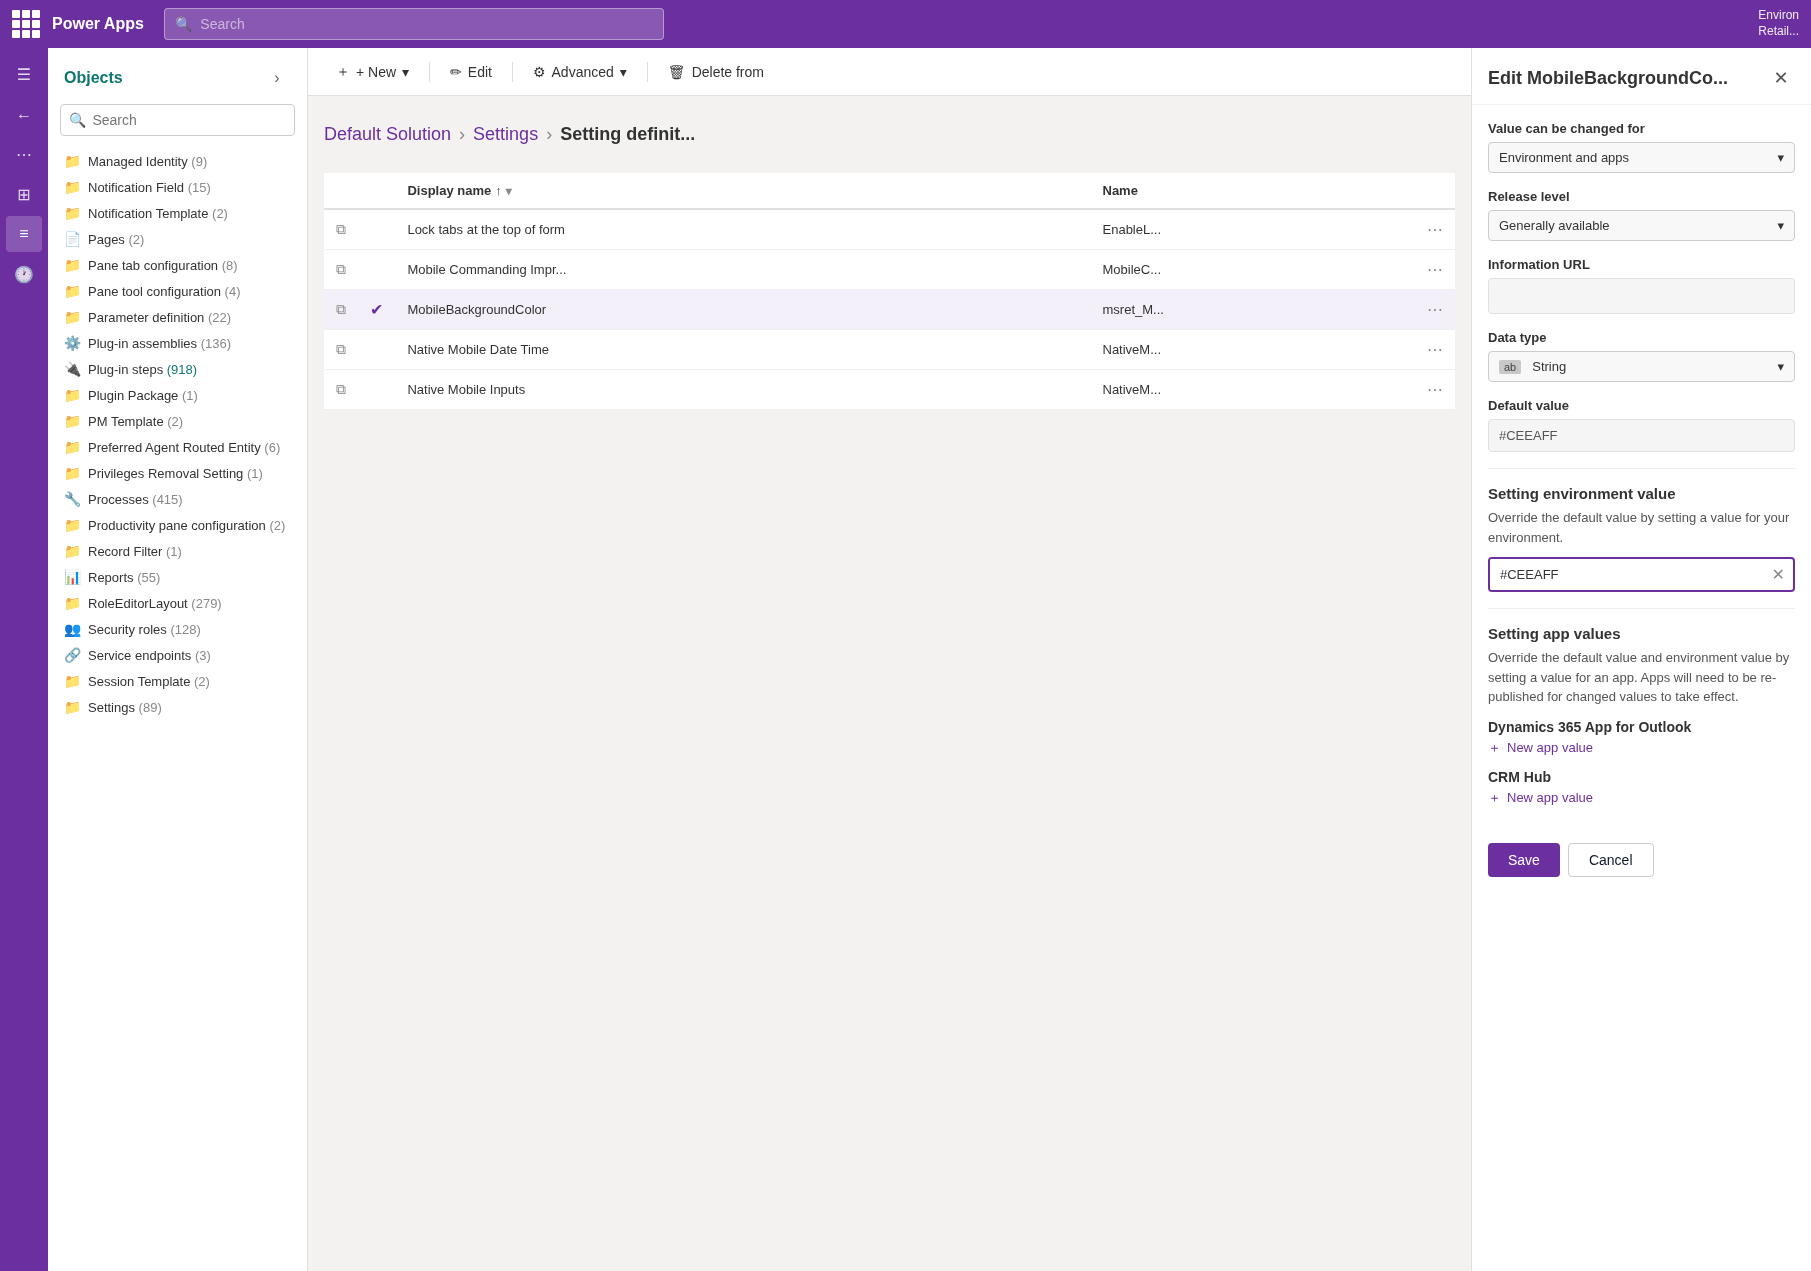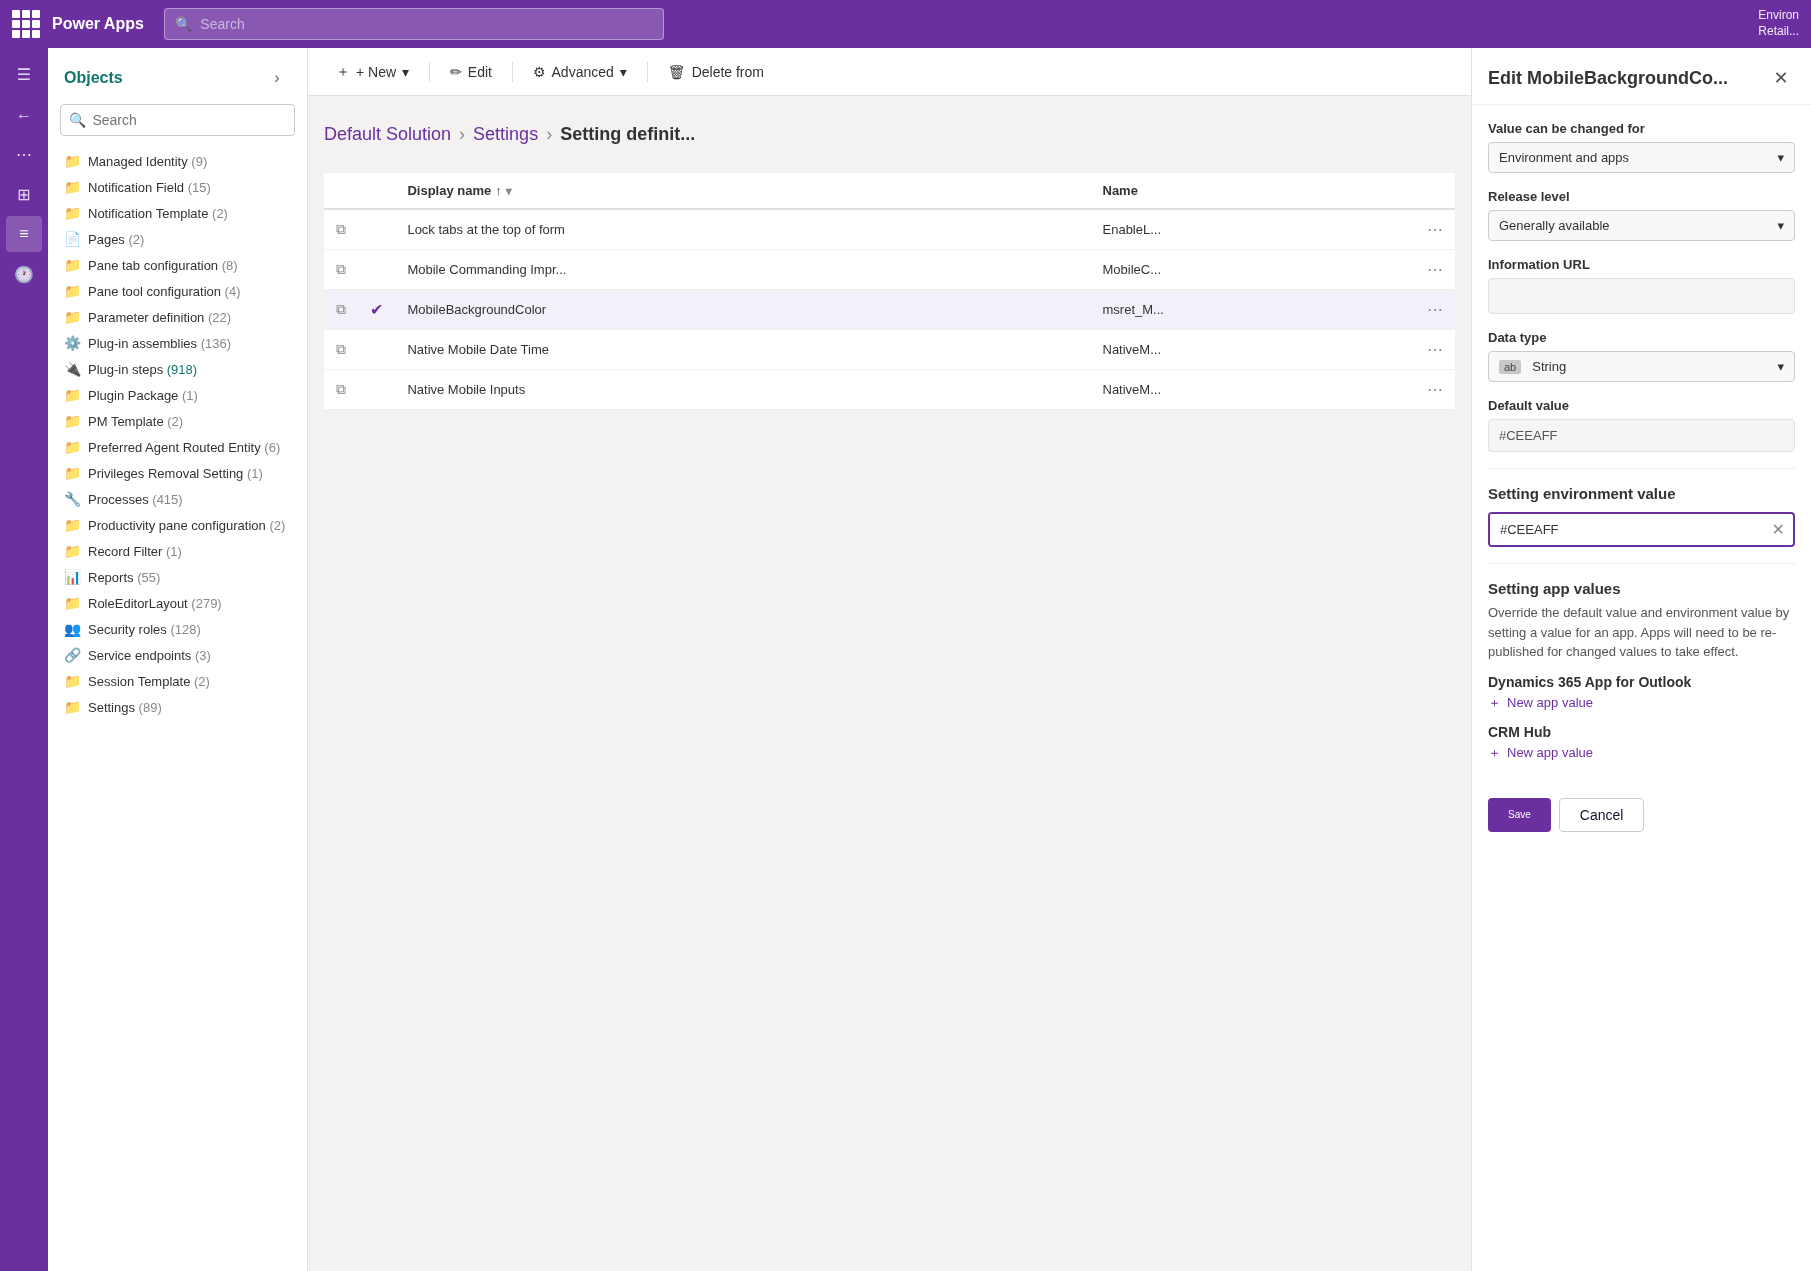--- a/index.html
+++ b/index.html
@@ -253,21 +253,21 @@
     }
     .panel-divider { height: 1px; background: #eee; }
     .panel-footer {
       padding: 16px 16px 0;
       display: flex; gap: 8px;
     }
     .btn-save {
       background: #6b2fa0; color: white;
       border: none; border-radius: 4px;
       padding: 8px 20px;
-      font-size: 10px; cursor: pointer;
+      font-size: 14px; cursor: pointer;
       font-weight: 500;
     }
     .btn-cancel {
       background: white; color: #0f172a;
       border: 1px solid #ccc; border-radius: 4px;
       padding: 8px 20px;
       font-size: 14px; cursor: pointer;
     }
 
     
@@ -542,20 +542,21 @@
 
       <div>
         <div class="panel-section-label">Default value</div>
         <div class="panel-default-value">#CEEAFF</div>
       </div>
 
       <div class="panel-divider"></div>
 
       <div>
         <div class="panel-section-heading">Setting environment value</div>
+        <div class="panel-desc" style="margin-top:6px">Override the default value by setting a value for your environment.</div>
         <div class="panel-env-input-wrapper" style="margin-top:10px;">
           <input type="text" class="panel-env-input" value="#CEEAFF" style="">
           <button class="panel-env-clear">✕</button>
         </div>
       </div>
 
       <div class="panel-divider"></div>
 
       <div>
         <div class="panel-section-heading">Setting app values</div>

